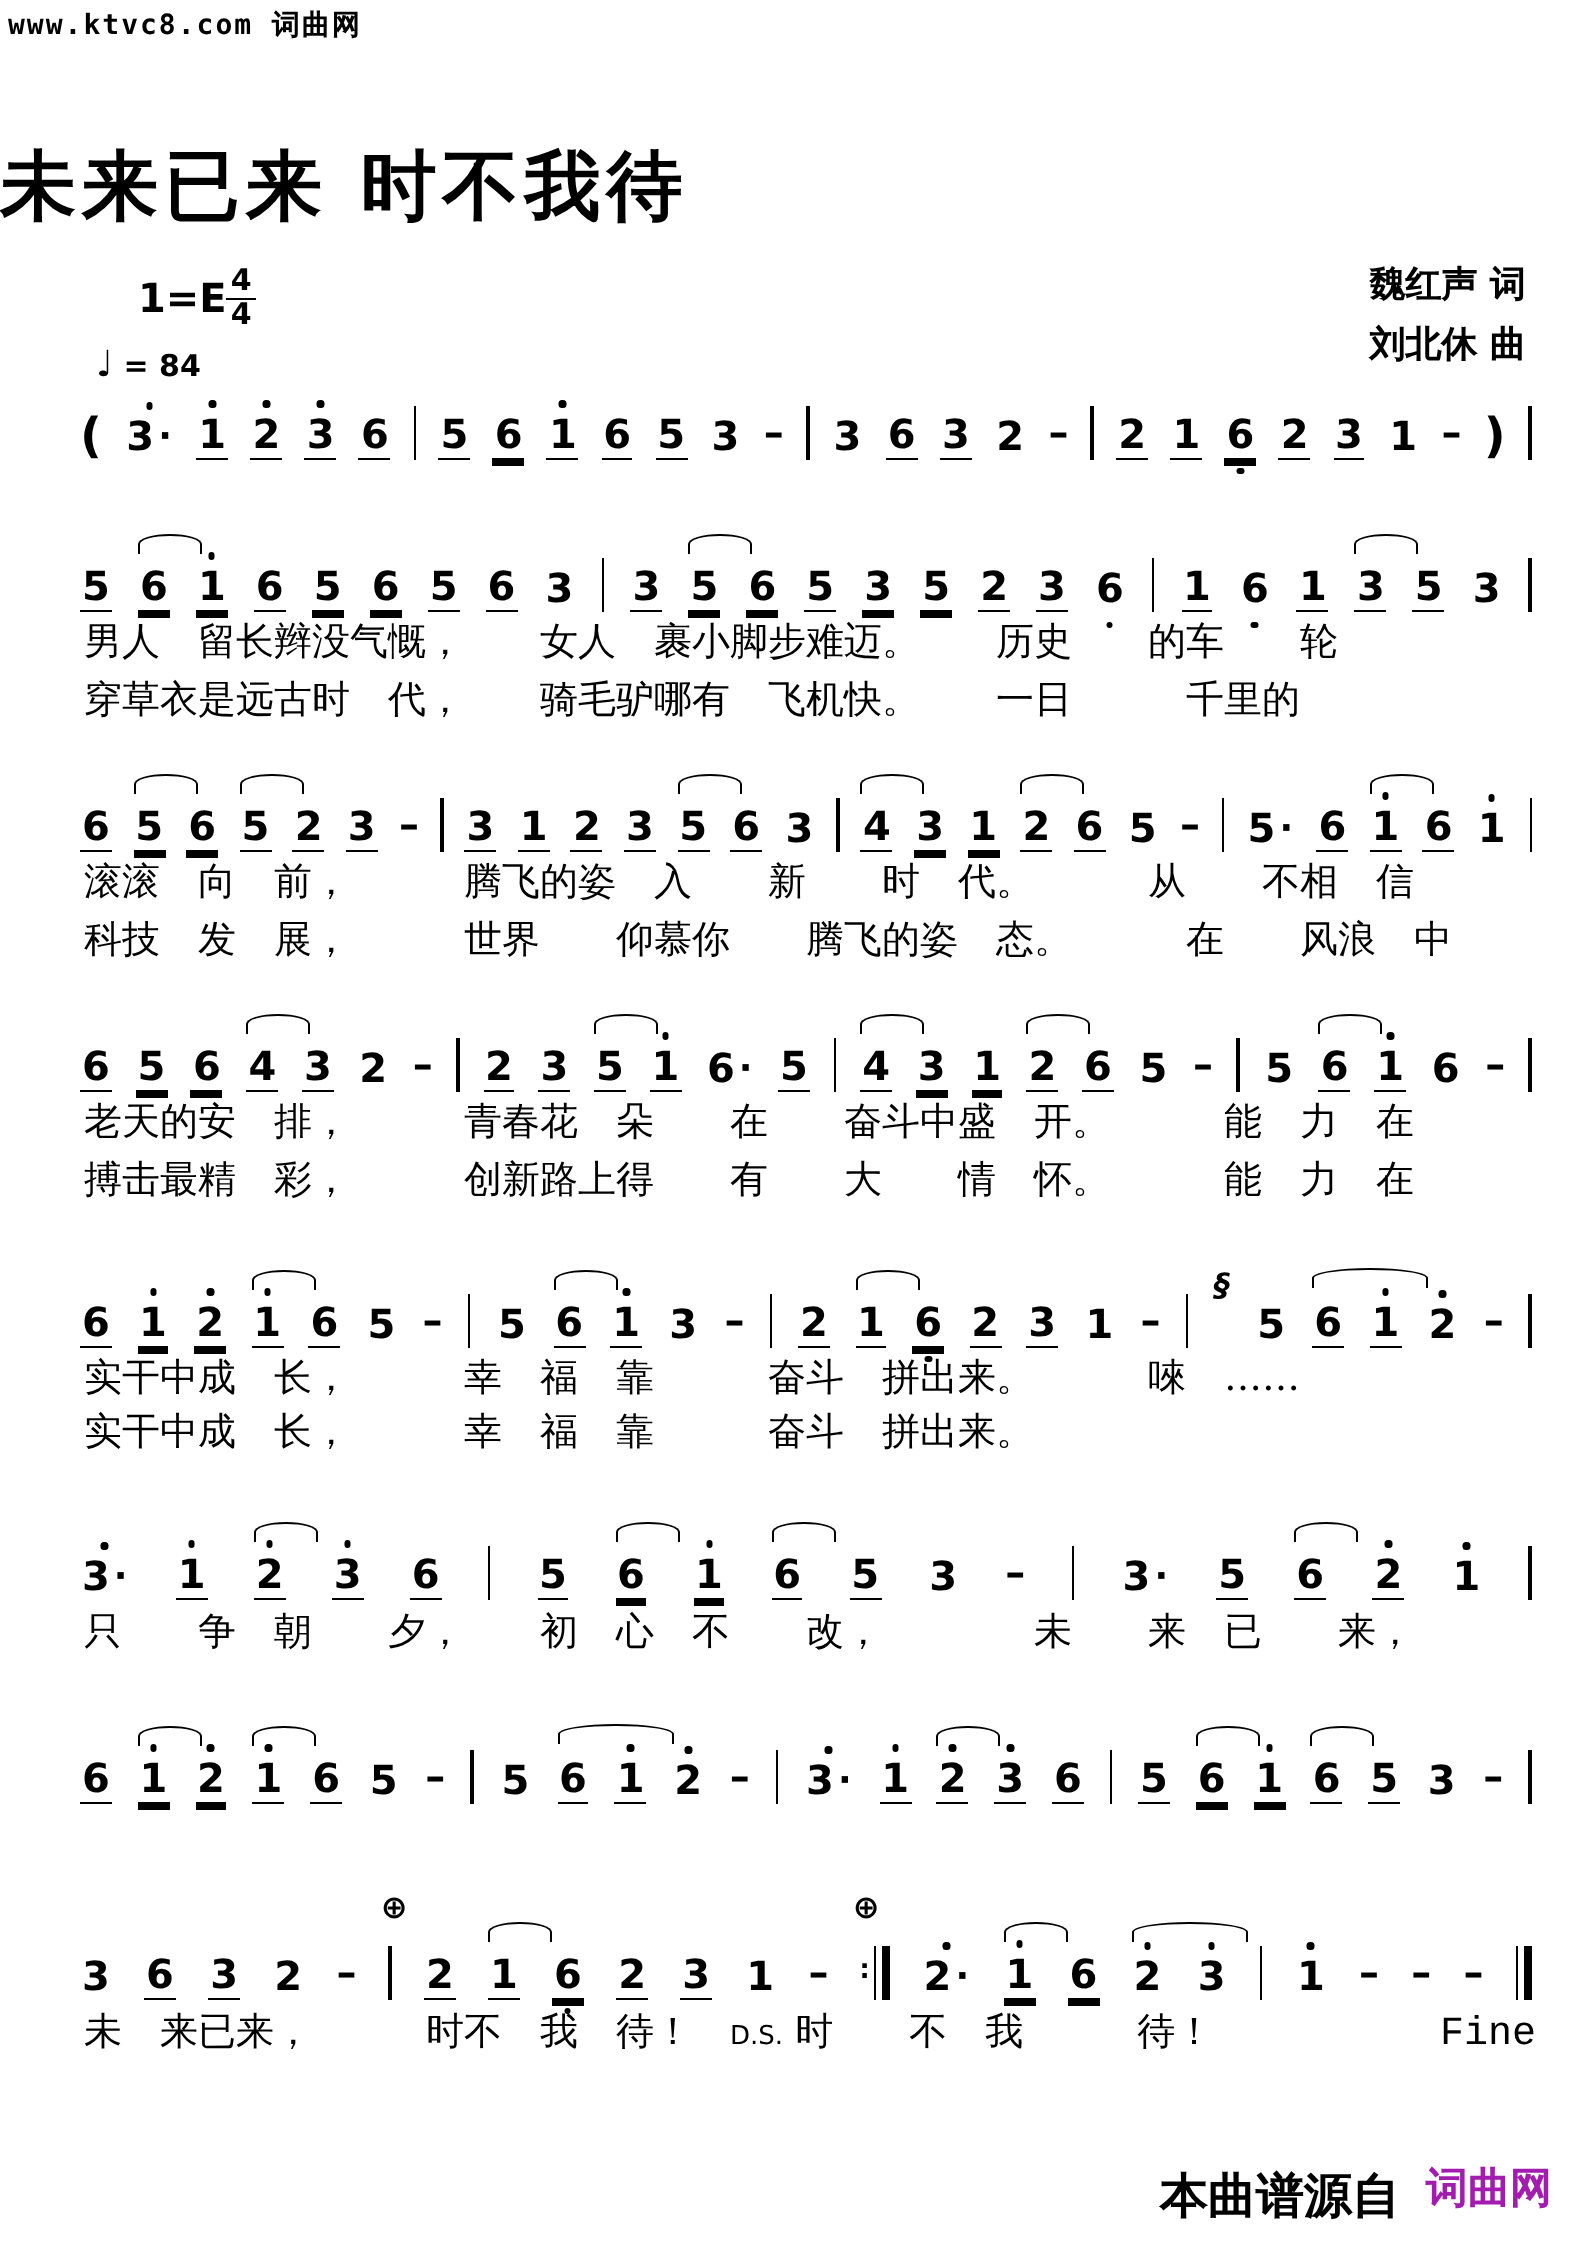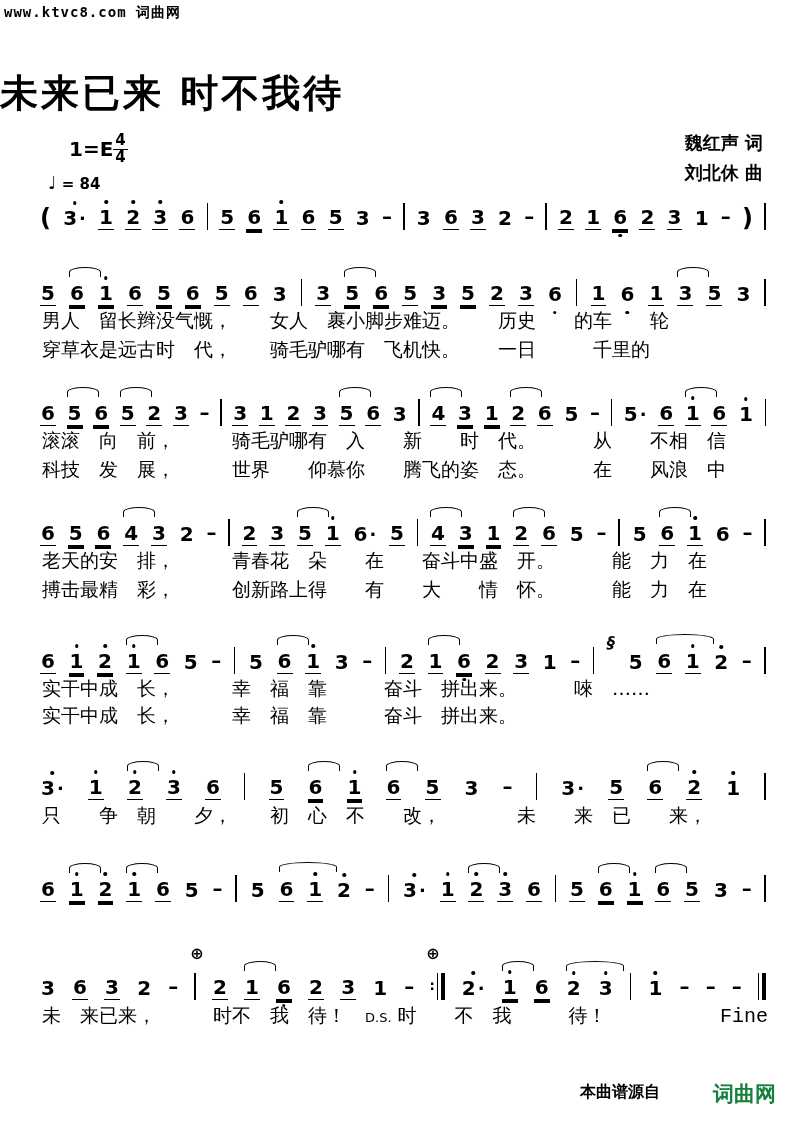--- a/index.html
+++ b/index.html
@@ -38,21 +38,21 @@
   .paren{font-size:24px;font-weight:bold;line-height:1;}
   .segno{font-size:16px;font-weight:bold;font-style:italic;transform:translateY(-22px);}
   .barwrap{position:relative;display:inline-flex;align-items:flex-end;gap:2.5px;height:28px;}
   .barline{display:inline-block;background:#000;height:27px;}
   .rdots{font-size:13px;font-weight:bold;align-self:center;}
   .coda{position:absolute;top:-28px;left:-4px;font-size:16px;font-weight:bold;}
   .lyricline{position:absolute;left:42px;width:726px;display:flex;align-items:baseline;
              font-family:"DejaVu Serif",serif;font-size:19px;white-space:pre;}
   .seg-small{font-size:13px;font-family:"DejaVu Sans",sans-serif;}
   .seg-right{margin-left:auto;font-size:20px;font-family:Liberation Mono, monospace;}
-  .footer-src{position:absolute;left:580px;top:1082px;font-size:16px;font-weight:bold;text-align:center;}
+  .footer-src{position:absolute;left:580px;top:1082px;font-size:24px;font-weight:bold;text-align:center;}
   .footer-site{position:absolute;left:713px;top:1080px;font-size:21px;font-weight:bold;}
 </style>
 </head>
 <body>
 
 <div id="sheet">
   <div class="watermark">www.ktvc8.com 词曲网</div>
   <div class="title">未来已来 时不我待</div>
 
   <div class="keysig">
@@ -333,21 +333,21 @@
         <span class="note u1">
           <span class="dg">6</span>
         </span>
         <span class="note da">
           <span class="dg">1</span>
         </span>
         <span class="barwrap">
           <span class="barline" style="width: 1.5px;"></span>
         </span>
       </div>
-      <div class="lyricline" style="top: 428px;"><span>滚滚　向　前，　　　骑毛驴哪有　入　　新　　时　代。　　　从　　不相　信</span></div>
+      <div class="lyricline" style="top: 428px;"><span>滚滚　向　前，　　　腾飞的姿　入　　新　　时　代。　　　从　　不相　信</span></div>
       <div class="lyricline" style="top: 457px;"><span>科技　发　展，　　　世界　　仰慕你　　腾飞的姿　态。　　　在　　风浪　中</span></div>
       <div class="noteline" style="top: 512px;">
         <span class="note u1">
           <span class="dg">6</span>
         </span>
         <span class="note u2">
           <span class="dg">5</span>
         </span>
         <span class="note u2">
           <span class="dg">6</span>
@@ -745,14 +745,14 @@
         <span class="dash">–</span>
         <span class="barwrap">
           <span class="barline" style="width: 1.5px;"></span>
           <span class="barline" style="width: 4px;"></span>
         </span>
       </div>
       <div class="lyricline" style="top: 1003px;"><span>未　来已来，　　　时不　我　待！　</span><span class="seg-small">D.S.</span><span> 时　　不　我　　　待！</span><span class="seg-right">Fine</span></div>
     </div>
 
   <div class="footer-src">本曲谱源自</div>
-  <div class="footer-site" style="color: #15803d; font-family: Liberation Mono, monospace;">词曲网</div>
+  <div class="footer-site" style="color: #a21caf; font-family: Liberation Mono, monospace;">词曲网</div>
 </div>
 
 </body></html>

